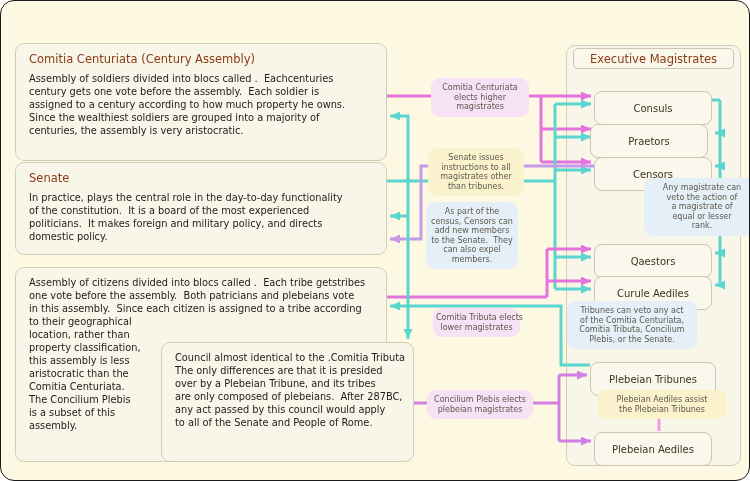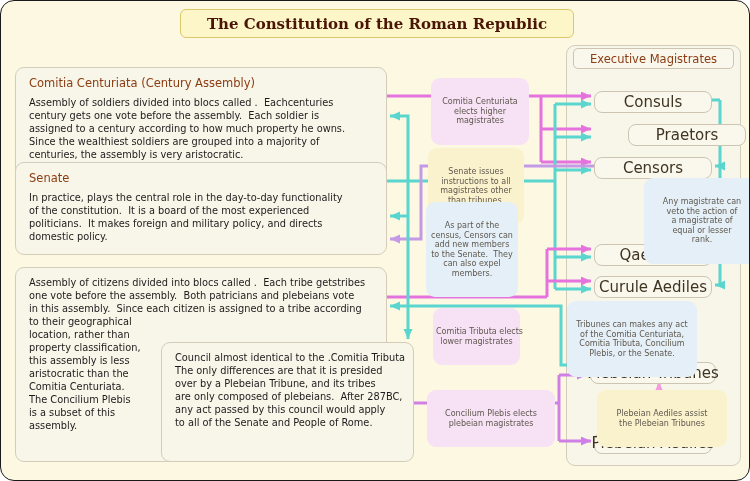--- a/index.html
+++ b/index.html
@@ -6,55 +6,52 @@
   .page{position:relative;width:750px;height:481px;background:#fcf8e2;border:1.5px solid #1a1a1a;
         border-radius:14px;box-sizing:border-box;overflow:hidden;
         font-family:"DejaVu Sans","Liberation Sans",sans-serif;}
   .title-box{position:absolute;left:179px;top:8px;width:392px;height:27px;background:#fdf6c9;
         border:1px solid #dcc76a;border-radius:6px;display:flex;align-items:center;justify-content:center;z-index:3;}
   .title-text{font-family:"DejaVu Serif","Liberation Serif",serif;font-weight:bold;font-size:15px;color:#4a1505;}
   .panel{position:absolute;background:#f8f5e9;border:1px solid #d4ccba;border-radius:9px;
         box-sizing:border-box;padding:8px 6px 8px 13px;z-index:1;}
   .box-title{font-size:11.5px;color:#8b3c12;margin:0 0 6px 0;white-space:nowrap;}
   .box-body{font-size:9.8px;line-height:13px;color:#1c1c1c;white-space:pre;}
-  #box-centuriata{left:14px;top:42px;width:372px;height:118px;margin-top:24px;}
+  #box-centuriata{left:14px;top:42px;width:372px;height:118px;}
   #box-senate{left:14px;top:161px;width:372px;height:93px;}
   #box-tributa{left:14px;top:266px;width:372px;height:195px;}
   #box-concilium{left:160px;top:341px;width:253px;height:120px;}
   #mag-panel{left:565px;top:44px;width:175px;height:421px;padding:0;}
   .mag-header{position:absolute;left:572px;top:47px;width:161px;height:21px;background:#faf7ec;
         border:1px solid #cdc5b2;border-radius:5px;display:flex;align-items:center;justify-content:center;
         font-size:11.5px;color:#8b3c12;z-index:3;box-sizing:border-box;}
-  .mag-box{position:absolute;width:118px;height:22px;background:#faf7ec;border:1px solid #cdc5b2;
-        border-radius:8px;display:flex;align-items:center;justify-content:center;font-size:15px;
+  .mag-box{position:absolute;width:118px;height:34px;background:#faf7ec;border:1px solid #cdc5b2;
+        border-radius:8px;display:flex;align-items:center;justify-content:center;font-size:10px;
         color:#3e3422;z-index:3;box-sizing:border-box;white-space:nowrap;}
-  .m-consuls{left:593px;top:90px;}  .m-praetors{left:627px;top:123px;}  .m-censors{left:593px;top:156px;}
+  .m-consuls{left:593px;top:90px;}  .m-praetors{left:589px;top:123px;}  .m-censors{left:593px;top:156px;}
   .m-qaestors{left:593px;top:243px;}.m-curule{left:593px;top:275px;}
   .m-tribunes{left:589px;top:361px;width:126px;}.m-paediles{left:593px;top:431px;}
-  .bubble{position:absolute;border-radius:9px;padding:19px 3px;font-size:8px;line-height:9.5px;
+  .bubble{position:absolute;border-radius:9px;padding:5px 3px;font-size:8px;line-height:9.5px;
         color:#5f584e;text-align:center;white-space:pre;z-index:3;box-sizing:border-box;}
   .pink{background:#f6e1f5;} .yellow{background:#faf2cc;} .blue{background:#e4eff7;}
   .b-elect-higher{left:430px;top:77px;width:98px;}
   .b-senate-instructions{left:427px;top:147px;width:96px;}
   .b-census{left:425px;top:201px;width:92px;}
   .b-veto-rank{left:643px;top:177px;width:116px;}
   .b-elect-lower{left:432px;top:307px;width:87px;}
   .b-tribune-veto{left:566px;top:300px;width:130px;}
-  .b-elect-plebeian{left:426px;top:389px;width:128px;}
+  .b-elect-plebeian{left:426px;top:389px;width:106px;}
   .b-aediles-assist{left:596px;top:389px;width:130px;}
   .arrows{position:absolute;left:0;top:0;z-index:2;pointer-events:none;}
 </style>
 </head>
 <body>
 
 <div class="page">
 
-  <div class="title-box">
-    <div class="title-text">The Constitution of the Roman Republic</div>
-  </div>
 
   <div class="panel" id="box-centuriata">
     <div class="box-title">Comitia Centuriata (Century Assembly)</div>
     <div class="box-body">Assembly of soldiers divided into blocs called .  Eachcenturies
 century gets one vote before the assembly.  Each soldier is
 assigned to a century according to how much property he owns.
 Since the wealthiest soldiers are grouped into a majority of
 centuries, the assembly is very aristocratic.</div>
   </div>
 
@@ -189,21 +186,21 @@
 to the Senate.  They
 can also expel
 members.</div>
   <div class="bubble blue b-veto-rank">Any magistrate can
 veto the action of
 a magistrate of
 equal or lesser
 rank.</div>
   <div class="bubble pink b-elect-lower">Comitia Tributa elects
 lower magistrates</div>
-  <div class="bubble blue b-tribune-veto">Tribunes can makes any act
+  <div class="bubble blue b-tribune-veto">Tribunes can veto any act
 of the Comitia Centuriata,
 Comitia Tributa, Concilium
 Plebis, or the Senate.</div>
   <div class="bubble pink b-elect-plebeian">Concilium Plebis elects
 plebeian magistrates</div>
   <div class="bubble yellow b-aediles-assist">Plebeian Aediles assist
 the Plebeian Tribunes</div>
 
 </div>
 

